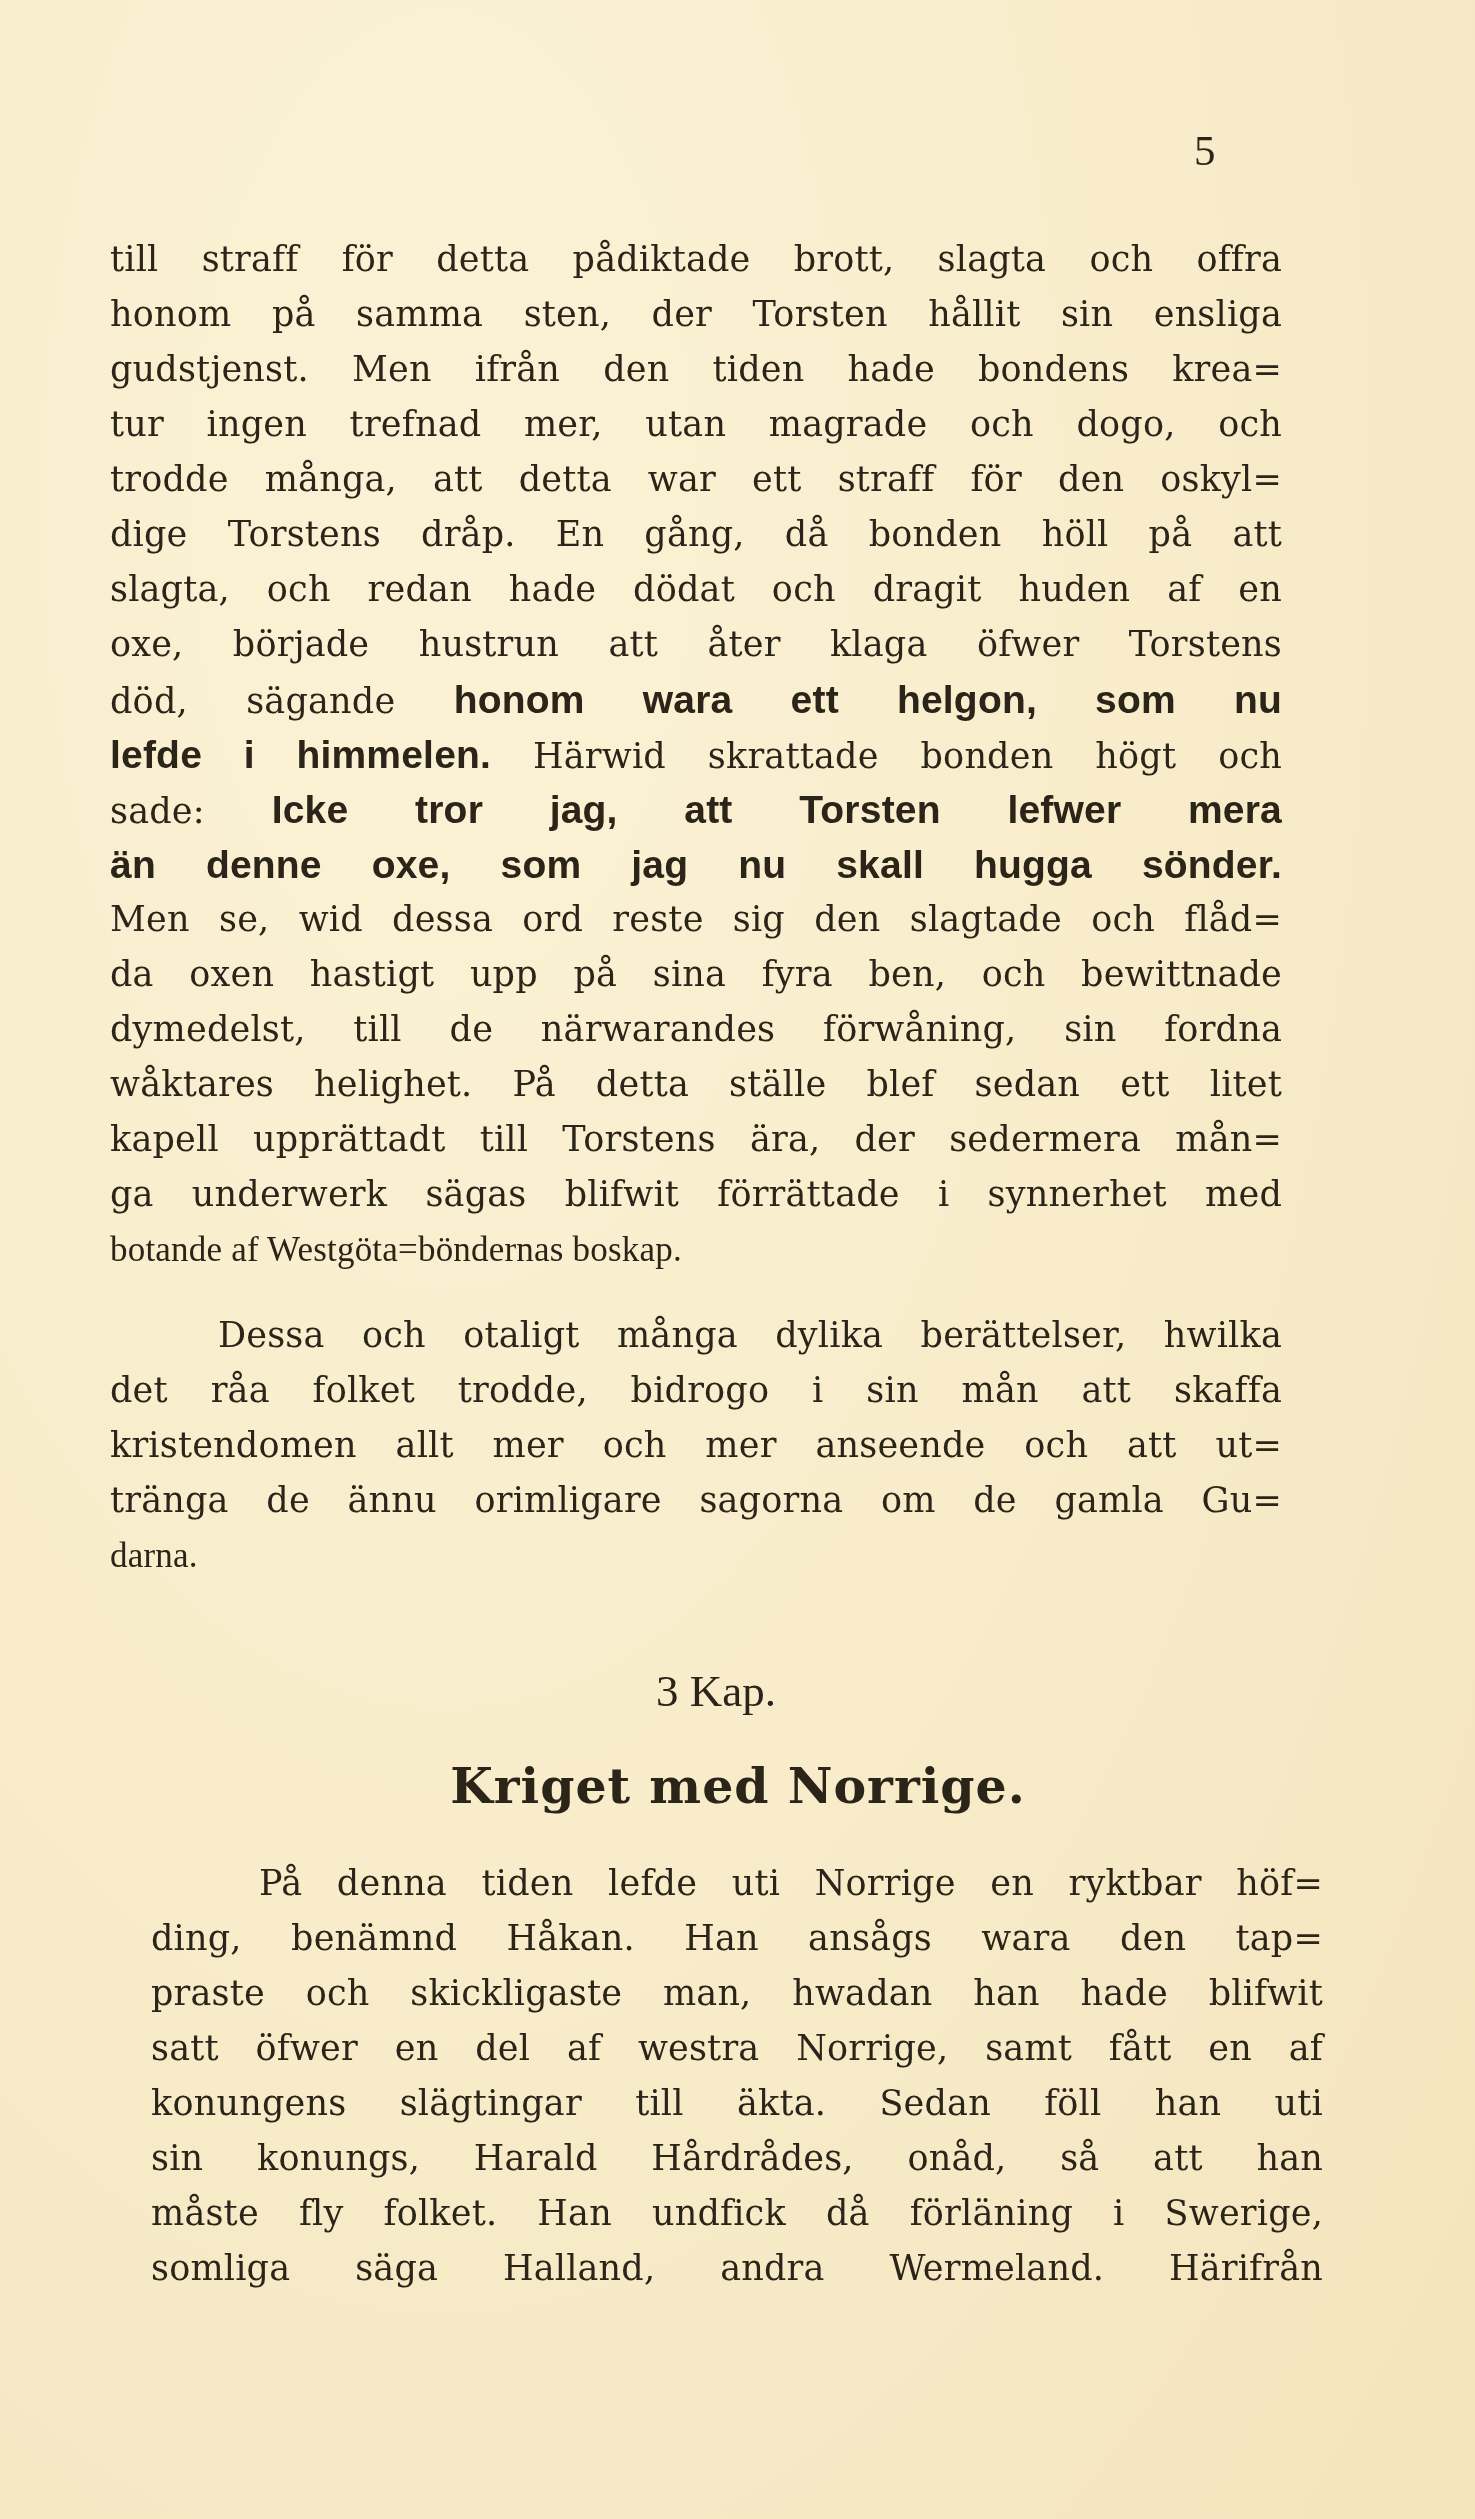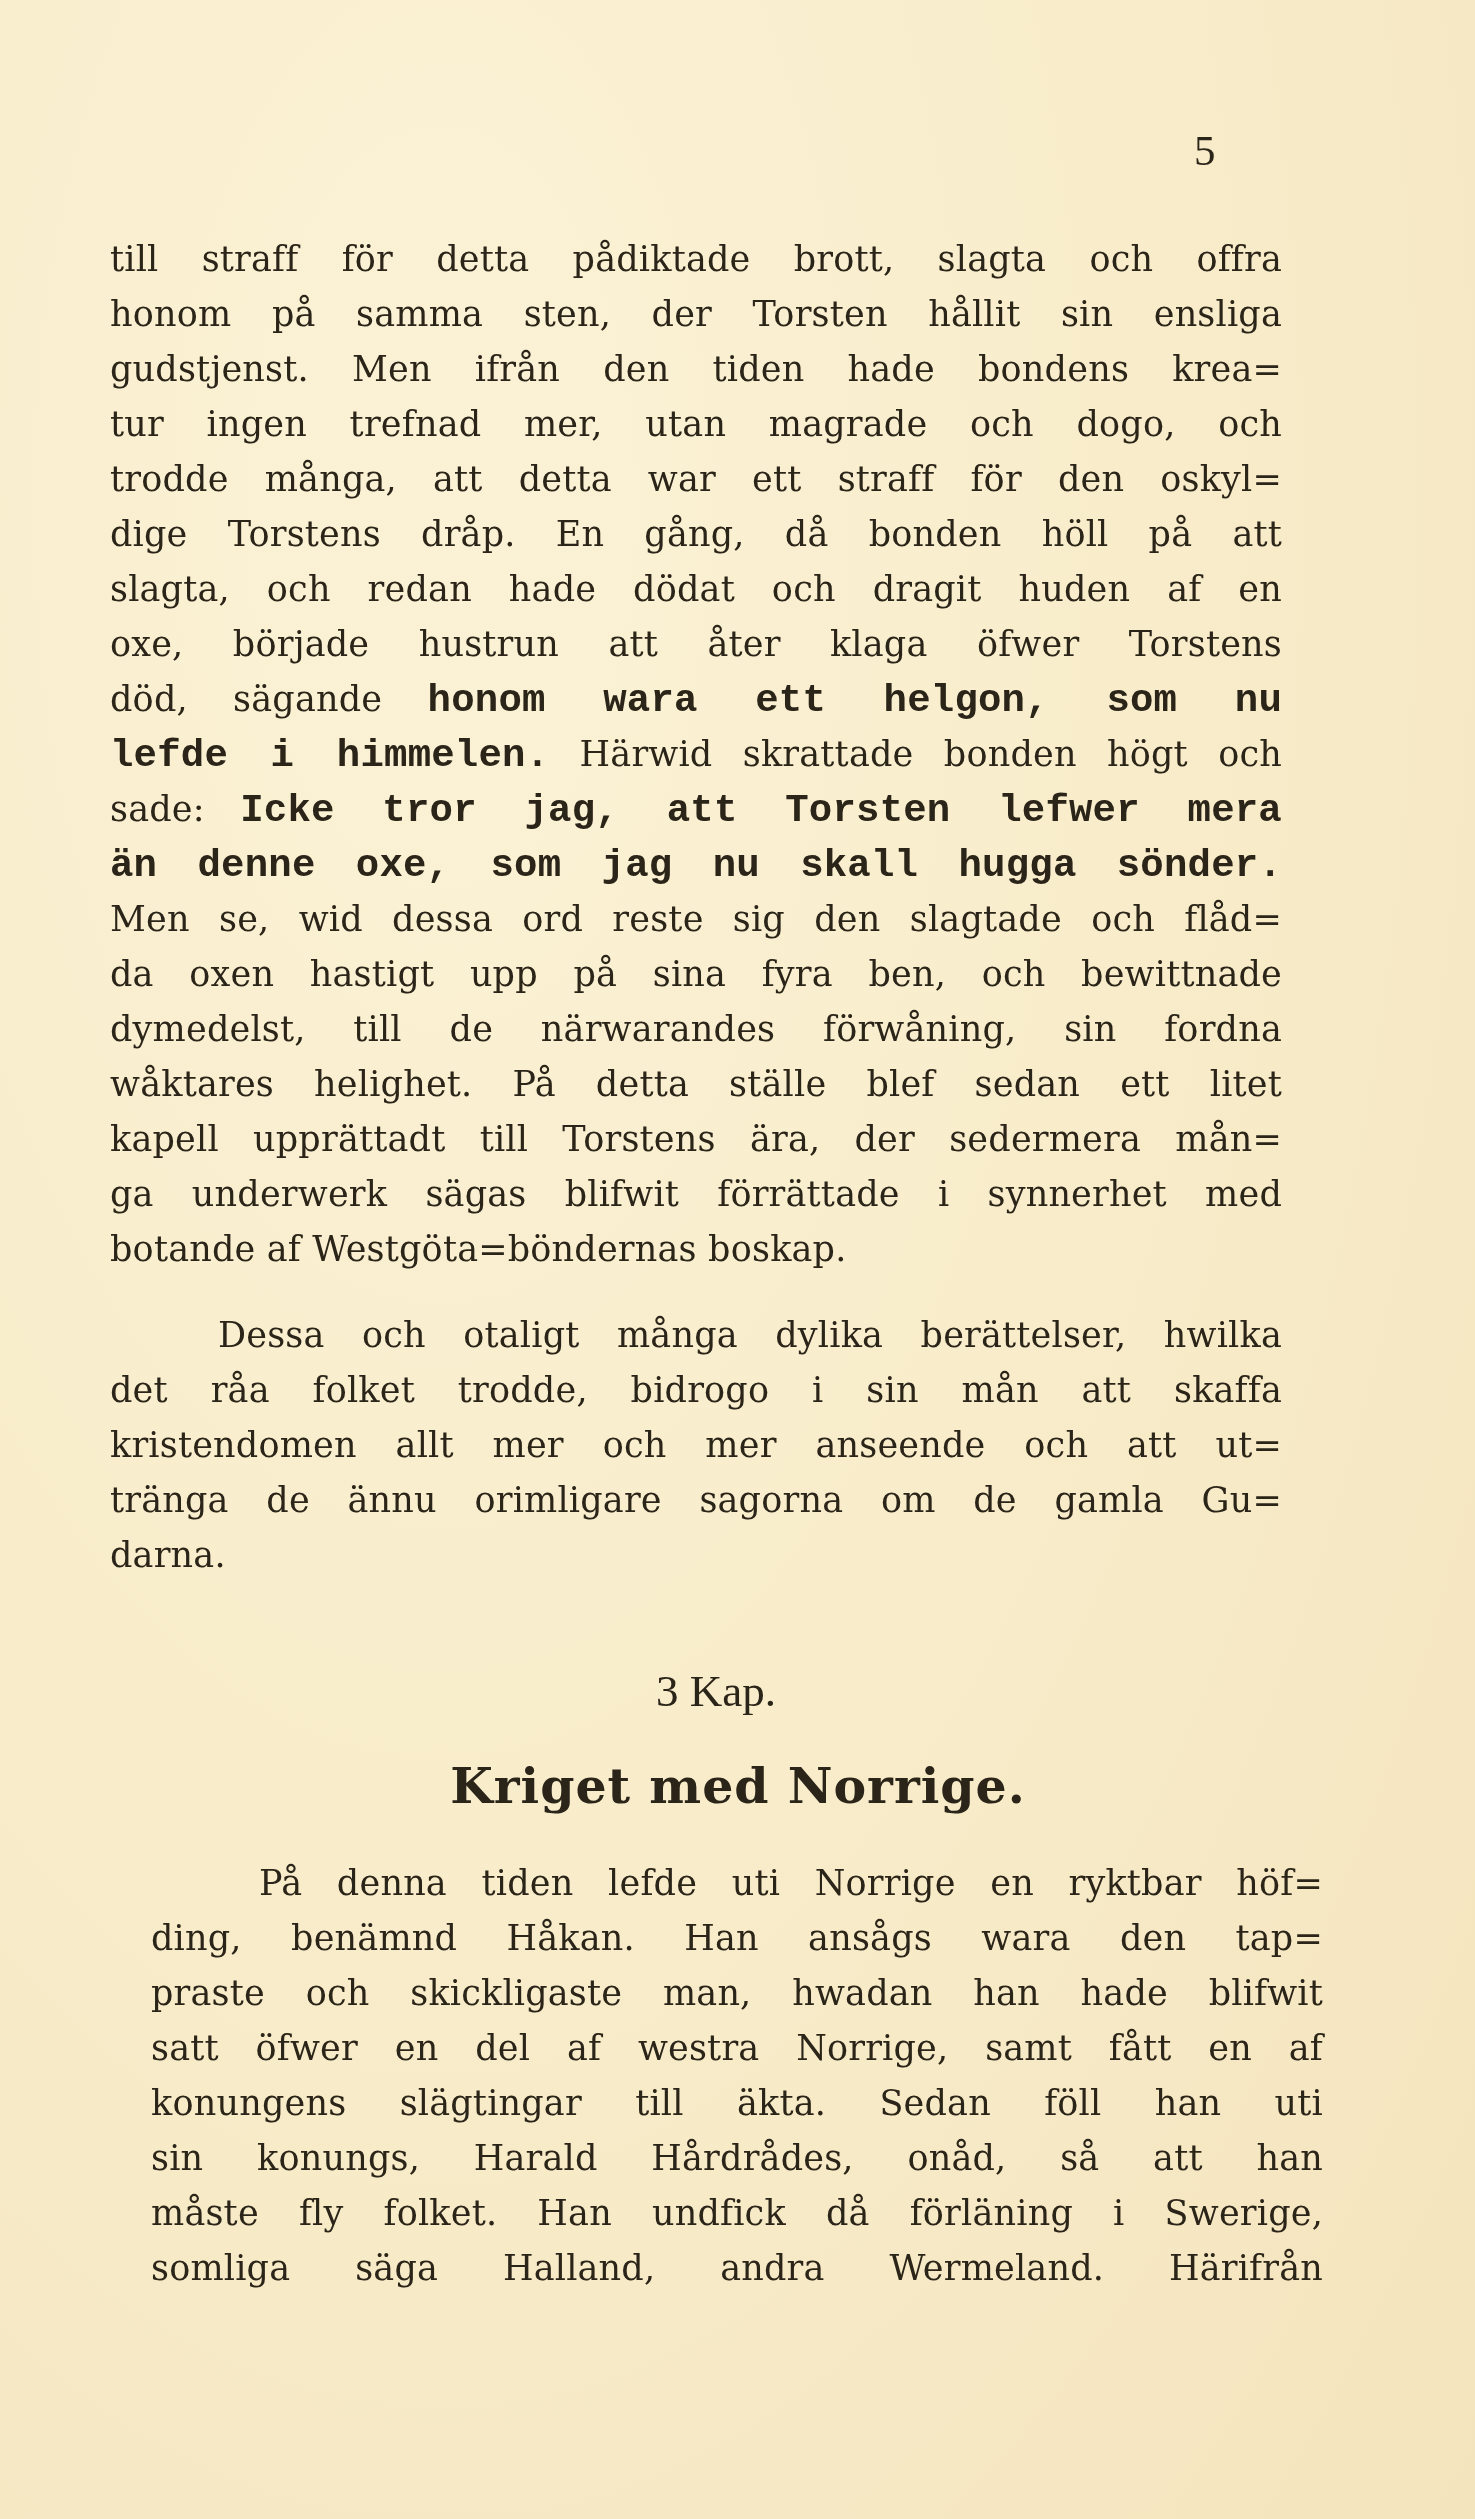--- a/index.html
+++ b/index.html
@@ -14,23 +14,23 @@
     position:absolute; left:1194px; top:126px;
     font-size:43px; font-family:"Liberation Serif", serif;
   }
   .body-block { position:absolute; left:110px; width:1172px; }
   .line {
     display:block; height:55px; line-height:55px;
     font-size:35px; white-space:nowrap;
     text-align:justify; text-align-last:justify;
     letter-spacing:0.2px;
   }
-  .line.last { text-align-last:left; }
+  .line.last { text-align-last:left;font-family:Liberation Serif, serif; }
   .line.indent { padding-left:108px; }
-  .bold { font-weight:bold; font-family:Liberation Mono, monospace; font-size:39px; }
+  .bold { font-weight:bold; font-family:Liberation Sans, sans-serif; font-size:39px; }
   .chapter-number {
     position:absolute; left:0; width:1432px; top:1665px; text-align:center;
     font-size:45px; font-family:"Liberation Serif", serif;
   }
   .chapter-title {
     position:absolute; left:0; width:1476px; top:1757px; text-align:center;
     font-size:49px; font-weight:bold; font-family:"DejaVu Serif", serif; letter-spacing:1px;
   }
 </style>
 </head>

